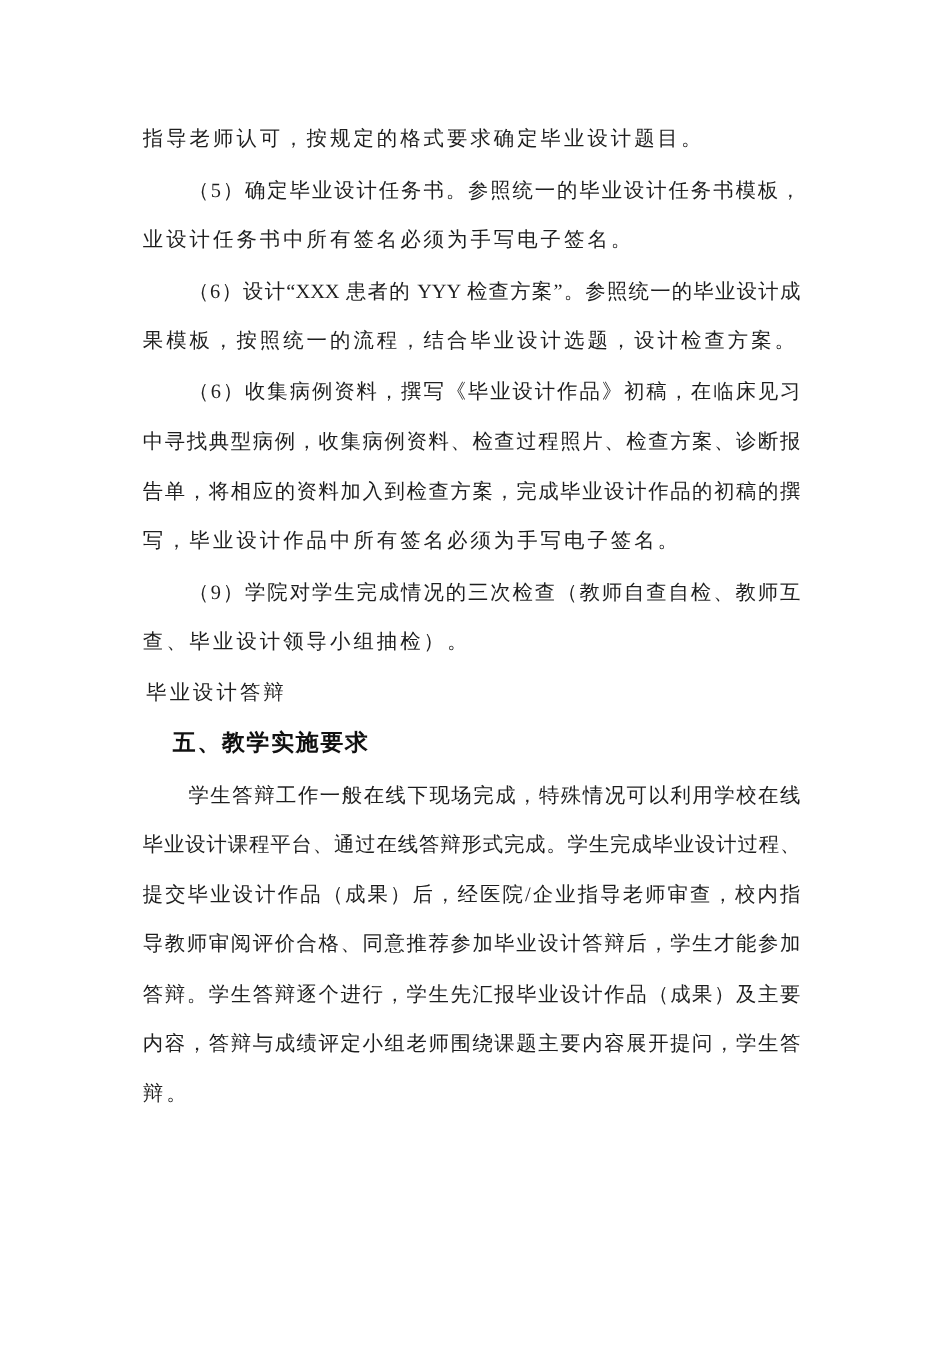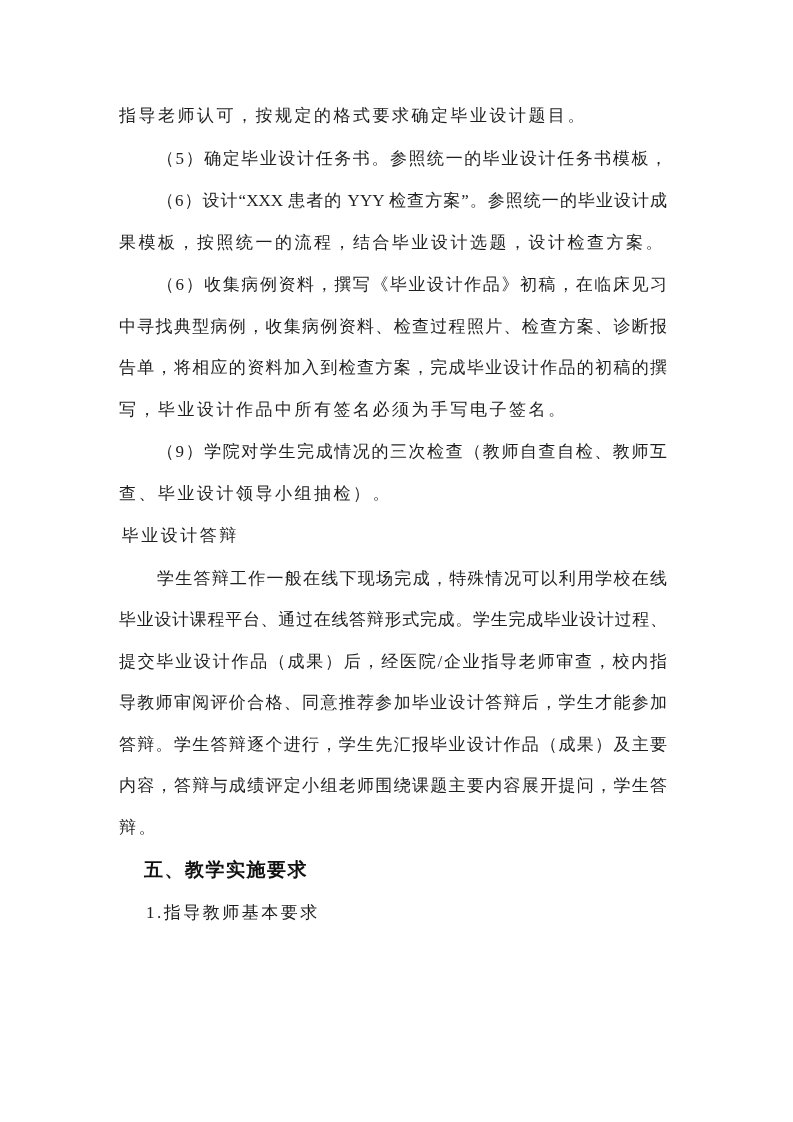--- a/index.html
+++ b/index.html
@@ -66,47 +66,45 @@
 </head>
 <body>
 
 <div class="page">
   <div class="doc-content" id="doc-content">
       <div class="para body-continuation">
         <div class="line para-end">指导老师认可，按规定的格式要求确定毕业设计题目。</div>
       </div>
       <div class="para body">
         <div class="line first-indent">（5）确定毕业设计任务书。参照统一的毕业设计任务书模板，</div>
+        <div class="line para-end">业设计任务书中所有签名必须为手写电子签名。</div>
       </div>
       <div class="para body">
         <div class="line first-indent">（6）设计“XXX 患者的 YYY 检查方案”。参照统一的毕业设计成</div>
         <div class="line para-end">果模板，按照统一的流程，结合毕业设计选题，设计检查方案。</div>
       </div>
       <div class="para body">
         <div class="line first-indent">（6）收集病例资料，撰写《毕业设计作品》初稿，在临床见习</div>
         <div class="line">中寻找典型病例，收集病例资料、检查过程照片、检查方案、诊断报</div>
         <div class="line">告单，将相应的资料加入到检查方案，完成毕业设计作品的初稿的撰</div>
         <div class="line para-end">写，毕业设计作品中所有签名必须为手写电子签名。</div>
       </div>
       <div class="para body">
         <div class="line first-indent">（9）学院对学生完成情况的三次检查（教师自查自检、教师互</div>
         <div class="line para-end">查、毕业设计领导小组抽检）。</div>
       </div>
       <div class="para numbered-heading-out">
         <div class="line para-end">3.毕业设计答辩</div>
       </div>
+      <div class="para section-heading">
+        <div class="line para-end">五、教学实施要求</div>
+      </div>
       <div class="para body">
         <div class="line first-indent">学生答辩工作一般在线下现场完成，特殊情况可以利用学校在线</div>
         <div class="line">毕业设计课程平台、通过在线答辩形式完成。学生完成毕业设计过程、</div>
         <div class="line">提交毕业设计作品（成果）后，经医院/企业指导老师审查，校内指</div>
         <div class="line">导教师审阅评价合格、同意推荐参加毕业设计答辩后，学生才能参加</div>
         <div class="line">答辩。学生答辩逐个进行，学生先汇报毕业设计作品（成果）及主要</div>
         <div class="line">内容，答辩与成绩评定小组老师围绕课题主要内容展开提问，学生答</div>
         <div class="line para-end">辩。</div>
       </div>
-      <div class="para section-heading">
-        <div class="line para-end">五、教学实施要求</div>
-      </div>
-      <div class="para numbered-heading-in">
-        <div class="line para-end">1.指导教师基本要求</div>
-      </div>
     </div>
 </div>
 
 </body></html>

